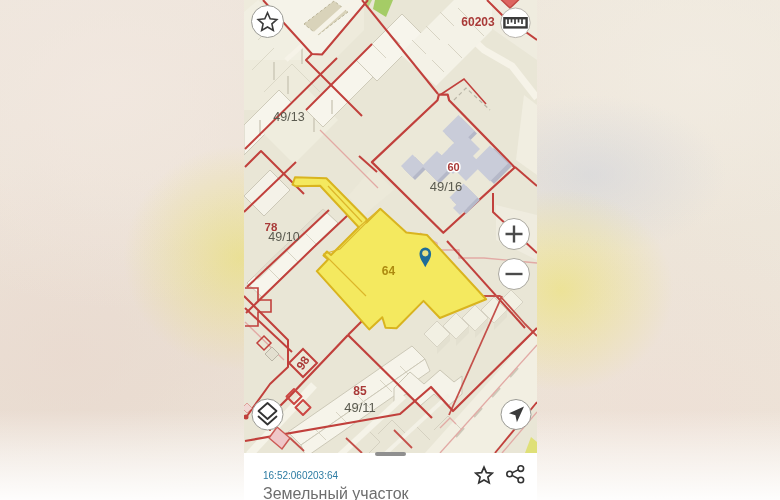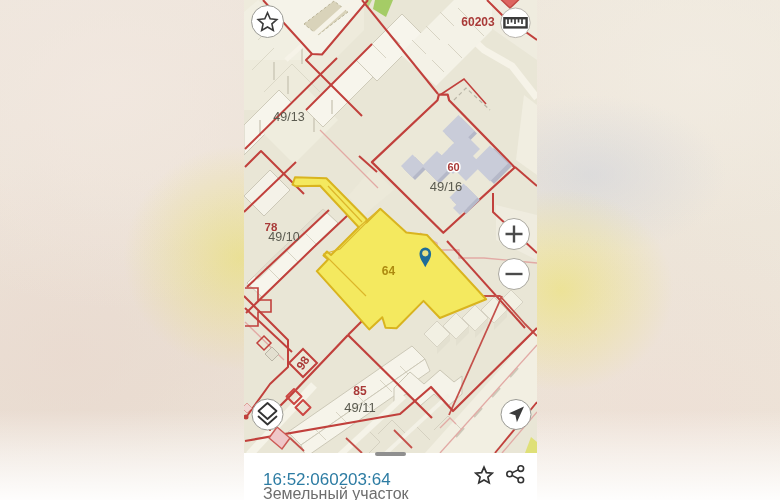--- a/index.html
+++ b/index.html
@@ -14,21 +14,21 @@
   .bgR{position:absolute;left:536px;top:0;width:244px;height:500px;
     background:
       linear-gradient(to top, rgba(255,255,255,0.95) 0%, rgba(255,255,255,0.5) 9%, rgba(255,255,255,0) 18%),
       radial-gradient(150px 135px at 25px 290px, rgba(236,226,112,0.62), rgba(236,226,112,0) 75%),
       radial-gradient(170px 100px at 55px 175px, rgba(206,210,219,0.55), rgba(206,210,219,0) 80%),
       radial-gradient(260px 200px at 130px 420px, rgba(238,222,213,0.6), rgba(238,222,213,0) 100%),
       radial-gradient(220px 160px at 160px 70px, rgba(242,236,226,0.8), rgba(242,236,226,0) 100%),
       linear-gradient(200deg,#efe9de 0%,#ede5d9 50%,#ece2d6 100%);}
   .shot{position:absolute;left:244px;top:0;width:293px;height:500px;background:#e9e6d6;}
   .sheet{position:absolute;left:0;top:453px;width:293px;height:47px;background:#ffffff;}
-  .cadnum{position:absolute;left:19px;top:470px;font-size:17px;color:#2d7ca3;}
+  .cadnum{position:absolute;left:19px;top:470px;font-size:10px;color:#2d7ca3;}
   .subt{position:absolute;left:19px;top:485px;font-size:16px;color:#6e6e6e;}
 </style>
 </head>
 <body>
 <div id="stage">
 
   <div class="bgL"></div>
 
   <div class="bgR"></div>
 

